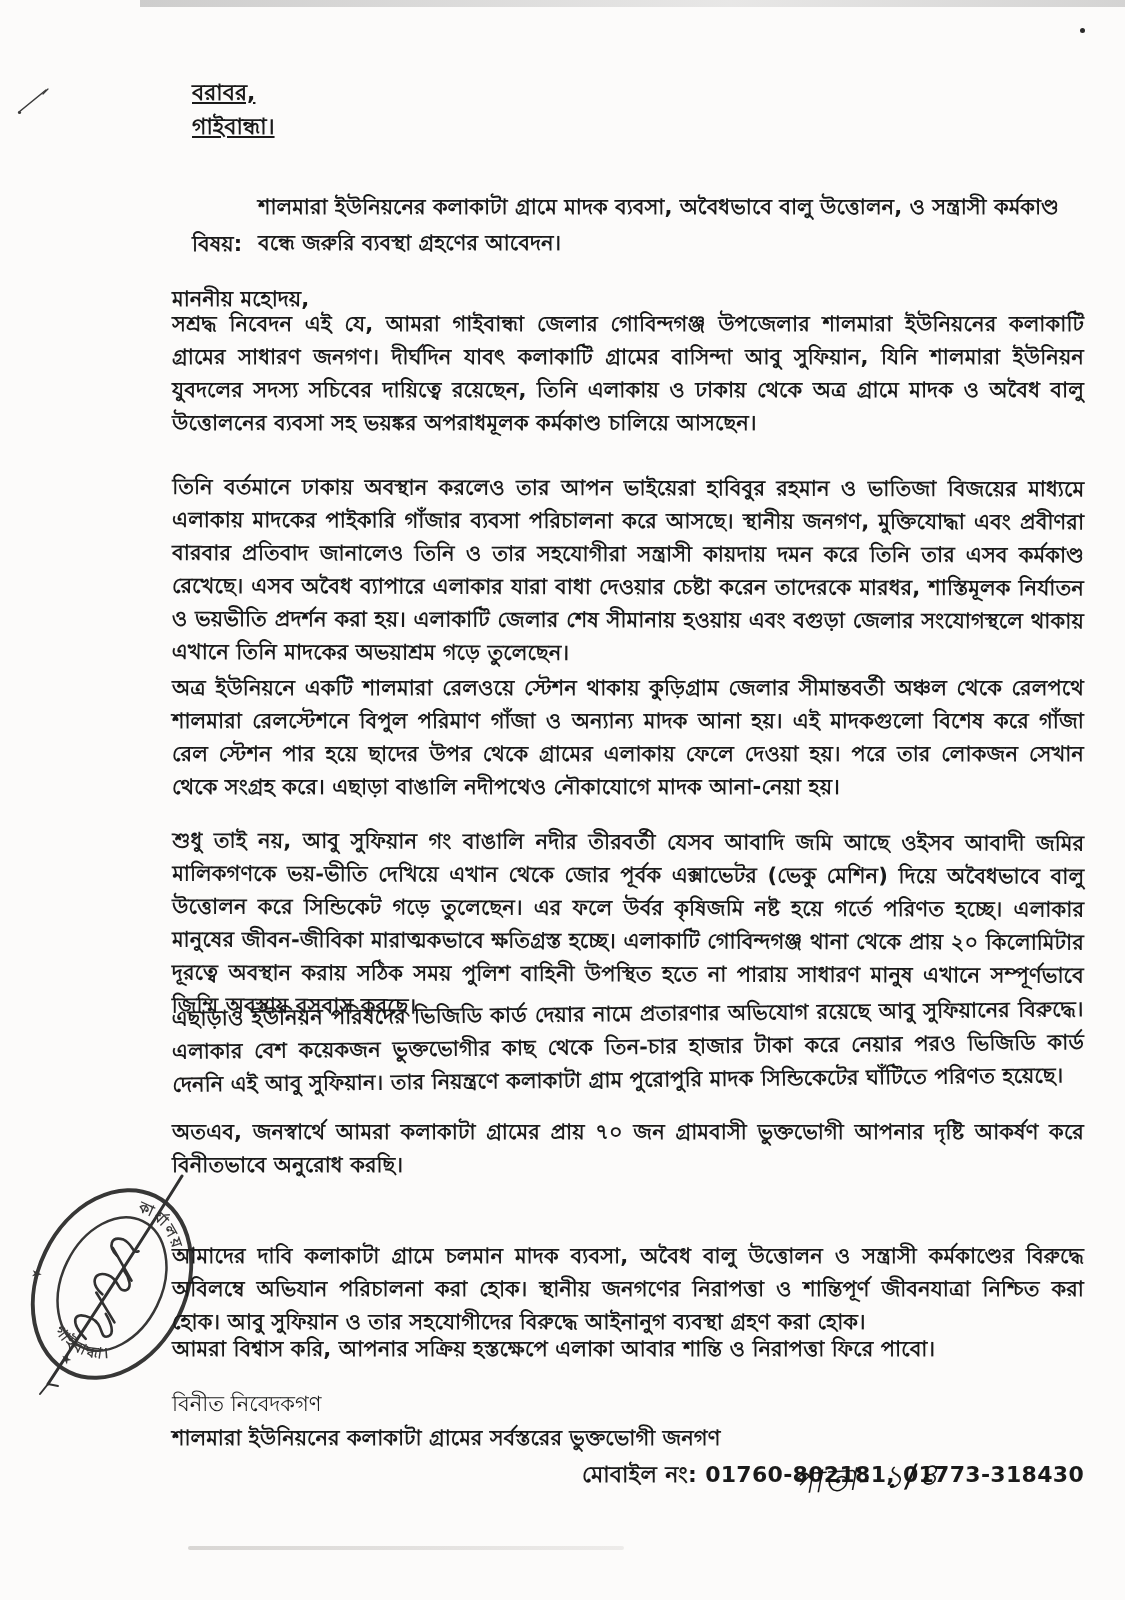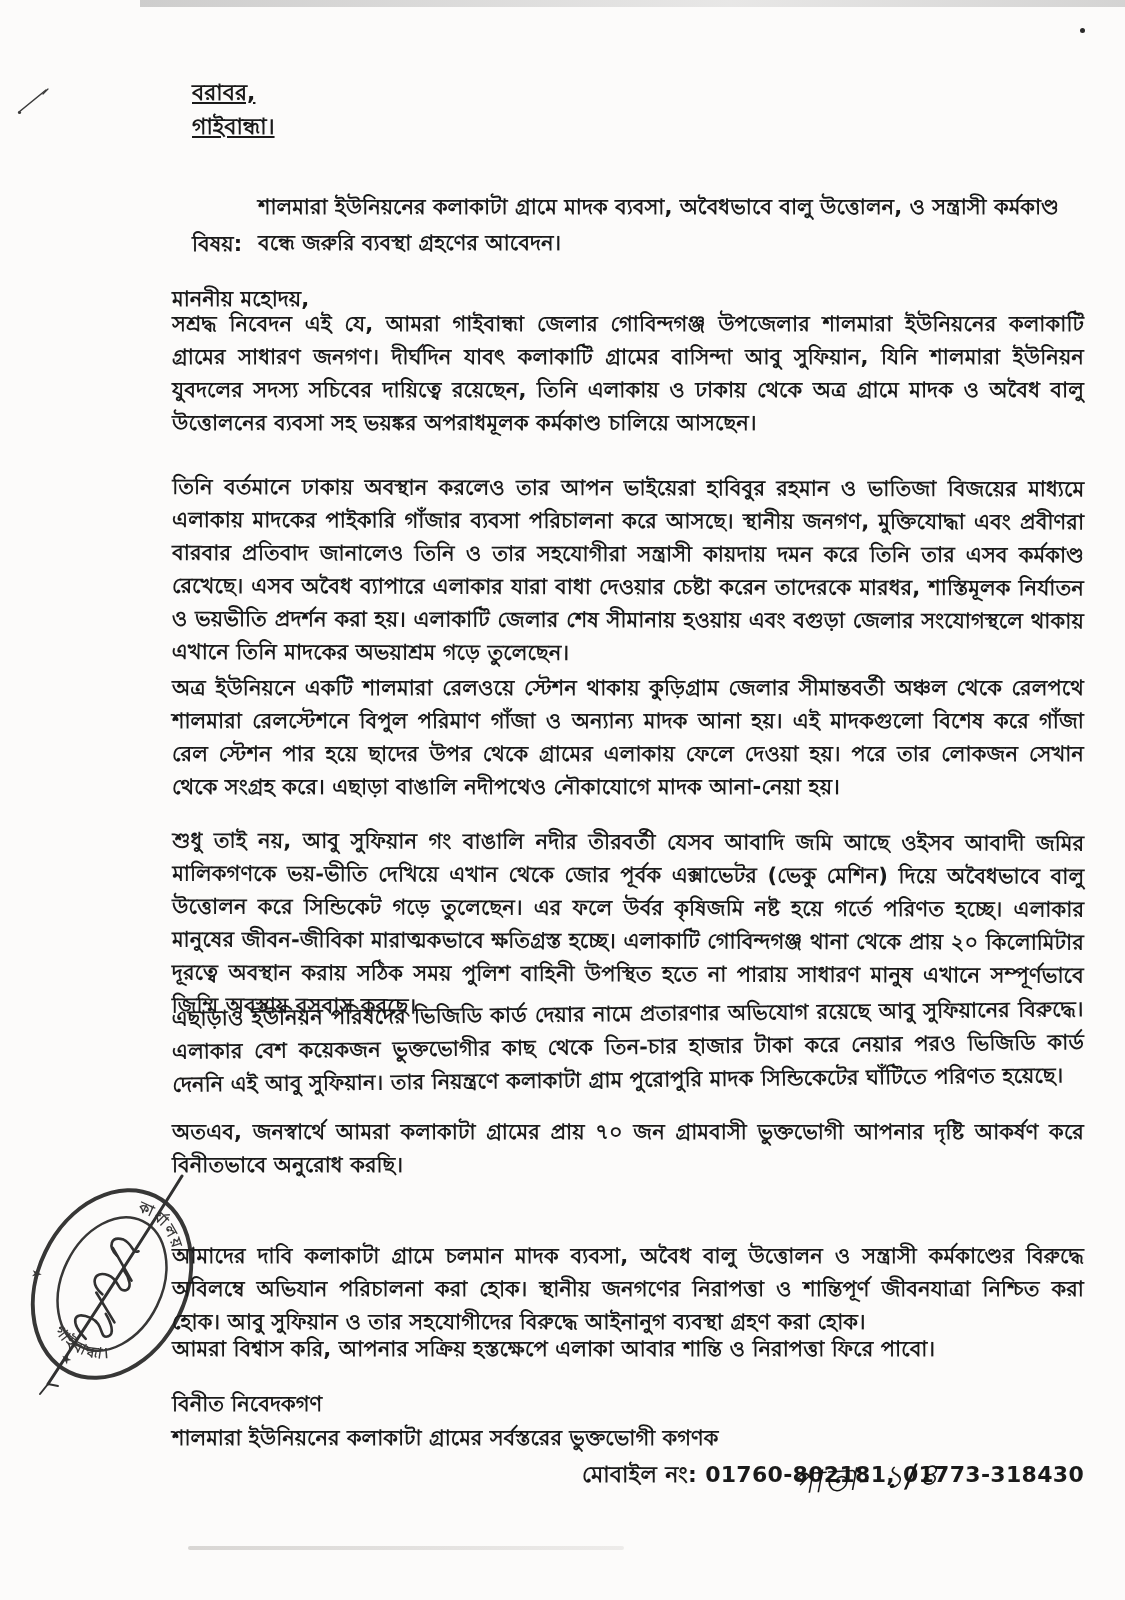--- a/index.html
+++ b/index.html
@@ -41,21 +41,21 @@
     text-align:justify;letter-spacing:.1px;
   }
   .p1{top:232px;}
   .p2{top:396px;transform:rotate(.15deg);}
   .p3{top:596px;}
   .p4{top:750px;transform:rotate(.2deg);}
   .p5{top:922px;transform:rotate(-.6deg);}
   .p6{top:1040px;}
   .p7{top:1134px;margin-top:30px;}
   .p8{top:1257px;}
-  .closing{top:1312px;font-size:21px;font-weight:700;line-height:33px;}
+  .closing{top:1312px;font-size:21px;font-weight:400;line-height:33px;}
   .signatory{top:1346px;font-size:21px;font-weight:700;line-height:33px;}
   .mobile{top:1382px;font-size:22px;font-weight:700;line-height:33px;letter-spacing:.3px;text-align:right;}
   
   .pagenote{
     position:absolute;left:792px;top:1452px;width:220px;
     font-size:31px;font-weight:500;font-style:italic;
     transform:rotate(-3.5deg);color:#141414;letter-spacing:2px;
   }
   
   .stamp{position:absolute;left:6px;top:1160px;width:212px;height:248px;opacity:.88;}
@@ -89,21 +89,21 @@
   <div class="blk para p1">সশ্রদ্ধ নিবেদন এই যে, আমরা গাইবান্ধা জেলার গোবিন্দগঞ্জ উপজেলার শালমারা ইউনিয়নের কলাকাটি গ্রামের সাধারণ জনগণ। দীর্ঘদিন যাবৎ কলাকাটি গ্রামের বাসিন্দা আবু সুফিয়ান, যিনি শালমারা ইউনিয়ন যুবদলের সদস্য সচিবের দায়িত্বে রয়েছেন, তিনি এলাকায় ও ঢাকায় থেকে অত্র গ্রামে মাদক ও অবৈধ বালু উত্তোলনের ব্যবসা সহ ভয়ঙ্কর অপরাধমূলক কর্মকাণ্ড চালিয়ে আসছেন।</div>
   <div class="blk para p2">তিনি বর্তমানে ঢাকায় অবস্থান করলেও তার আপন ভাইয়েরা হাবিবুর রহমান ও ভাতিজা বিজয়ের মাধ্যমে এলাকায় মাদকের পাইকারি গাঁজার ব্যবসা পরিচালনা করে আসছে। স্থানীয় জনগণ, মুক্তিযোদ্ধা এবং প্রবীণরা বারবার প্রতিবাদ জানালেও তিনি ও তার সহযোগীরা সন্ত্রাসী কায়দায় দমন করে তিনি তার এসব কর্মকাণ্ড রেখেছে। এসব অবৈধ ব্যাপারে এলাকার যারা বাধা দেওয়ার চেষ্টা করেন তাদেরকে মারধর, শাস্তিমূলক নির্যাতন ও ভয়ভীতি প্রদর্শন করা হয়। এলাকাটি জেলার শেষ সীমানায় হওয়ায় এবং বগুড়া জেলার সংযোগস্থলে থাকায় এখানে তিনি মাদকের অভয়াশ্রম গড়ে তুলেছেন।</div>
   <div class="blk para p3">অত্র ইউনিয়নে একটি শালমারা রেলওয়ে স্টেশন থাকায় কুড়িগ্রাম জেলার সীমান্তবর্তী অঞ্চল থেকে রেলপথে শালমারা রেলস্টেশনে বিপুল পরিমাণ গাঁজা ও অন্যান্য মাদক আনা হয়। এই মাদকগুলো বিশেষ করে গাঁজা রেল স্টেশন পার হয়ে ছাদের উপর থেকে গ্রামের এলাকায় ফেলে দেওয়া হয়। পরে তার লোকজন সেখান থেকে সংগ্রহ করে। এছাড়া বাঙালি নদীপথেও নৌকাযোগে মাদক আনা-নেয়া হয়।</div>
   <div class="blk para p4">শুধু তাই নয়, আবু সুফিয়ান গং বাঙালি নদীর তীরবর্তী যেসব আবাদি জমি আছে ওইসব আবাদী জমির মালিকগণকে ভয়-ভীতি দেখিয়ে এখান থেকে জোর পূর্বক এক্সাভেটর (ভেকু মেশিন) দিয়ে অবৈধভাবে বালু উত্তোলন করে সিন্ডিকেট গড়ে তুলেছেন। এর ফলে উর্বর কৃষিজমি নষ্ট হয়ে গর্তে পরিণত হচ্ছে। এলাকার মানুষের জীবন-জীবিকা মারাত্মকভাবে ক্ষতিগ্রস্ত হচ্ছে। এলাকাটি গোবিন্দগঞ্জ থানা থেকে প্রায় ২০ কিলোমিটার দূরত্বে অবস্থান করায় সঠিক সময় পুলিশ বাহিনী উপস্থিত হতে না পারায় সাধারণ মানুষ এখানে সম্পূর্ণভাবে জিম্মি অবস্থায় বসবাস করছে।</div>
   <div class="blk para p5">এছাড়াও ইউনিয়ন পরিষদের ভিজিডি কার্ড দেয়ার নামে প্রতারণার অভিযোগ রয়েছে আবু সুফিয়ানের বিরুদ্ধে। এলাকার বেশ কয়েকজন ভুক্তভোগীর কাছ থেকে তিন-চার হাজার টাকা করে নেয়ার পরও ভিজিডি কার্ড দেননি এই আবু সুফিয়ান। তার নিয়ন্ত্রণে কলাকাটা গ্রাম পুরোপুরি মাদক সিন্ডিকেটের ঘাঁটিতে পরিণত হয়েছে।</div>
   <div class="blk para p6">অতএব, জনস্বার্থে আমরা কলাকাটা গ্রামের প্রায় ৭০ জন গ্রামবাসী ভুক্তভোগী আপনার দৃষ্টি আকর্ষণ করে বিনীতভাবে অনুরোধ করছি।</div>
   <div class="blk para p7">আমাদের দাবি কলাকাটা গ্রামে চলমান মাদক ব্যবসা, অবৈধ বালু উত্তোলন ও সন্ত্রাসী কর্মকাণ্ডের বিরুদ্ধে অবিলম্বে অভিযান পরিচালনা করা হোক। স্থানীয় জনগণের নিরাপত্তা ও শান্তিপূর্ণ জীবনযাত্রা নিশ্চিত করা হোক। আবু সুফিয়ান ও তার সহযোগীদের বিরুদ্ধে আইনানুগ ব্যবস্থা গ্রহণ করা হোক।</div>
   <div class="blk para p8">আমরা বিশ্বাস করি, আপনার সক্রিয় হস্তক্ষেপে এলাকা আবার শান্তি ও নিরাপত্তা ফিরে পাবো।</div>
 
   <div class="blk closing">বিনীত নিবেদকগণ</div>
-  <div class="blk signatory">শালমারা ইউনিয়নের কলাকাটা গ্রামের সর্বস্তরের ভুক্তভোগী কগণক</div>
+  <div class="blk signatory">শালমারা ইউনিয়নের কলাকাটা গ্রামের সর্বস্তরের ভুক্তভোগী জনগণ</div>
   <div class="blk mobile">মোবাইল নং: 01760-802181, 01773-318430</div>
 </div>
 
 <div class="pagenote">পাতা- ১/৪</div>
 
 <svg class="stamp" viewBox="0 0 212 248">
   <defs>
     <path id="arcTop" d="M 44 132 A 58 80 0 0 1 168 132" fill="none"></path>
     <path id="arcBottom" d="M 38 112 A 66 86 0 0 0 174 112" fill="none"></path>
   </defs>

